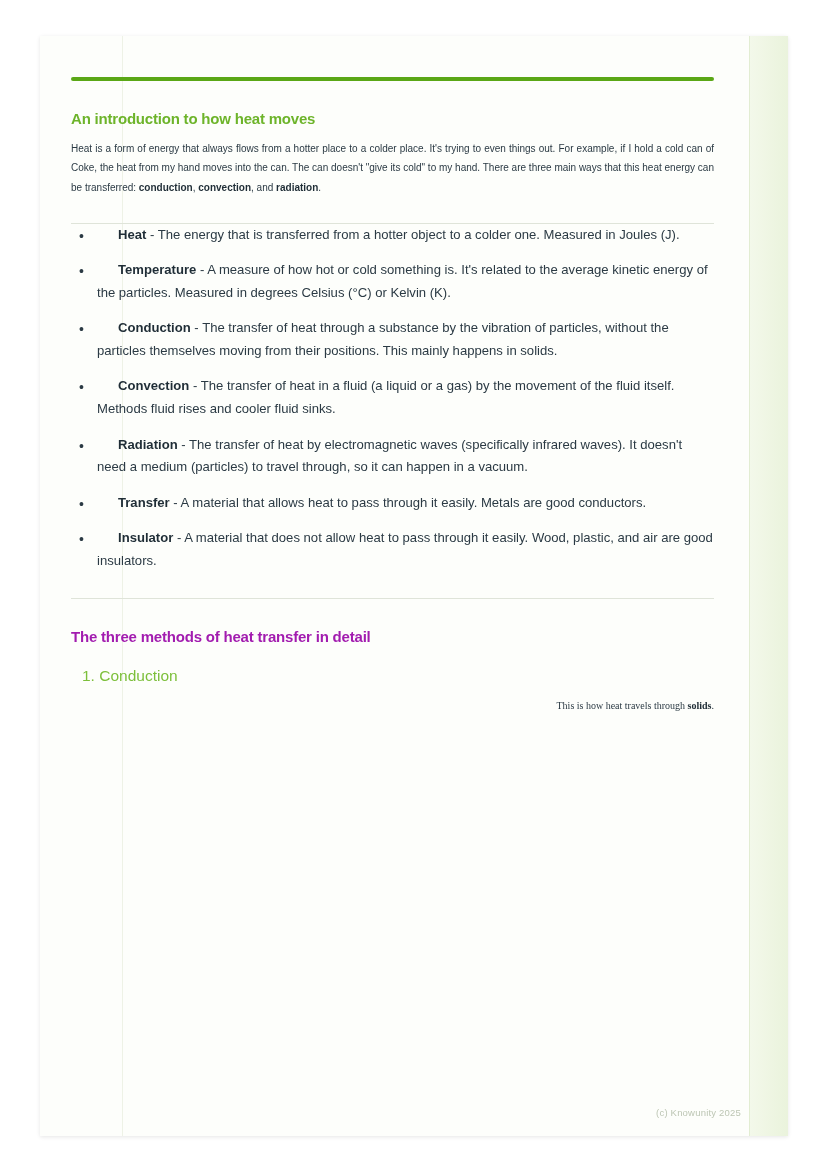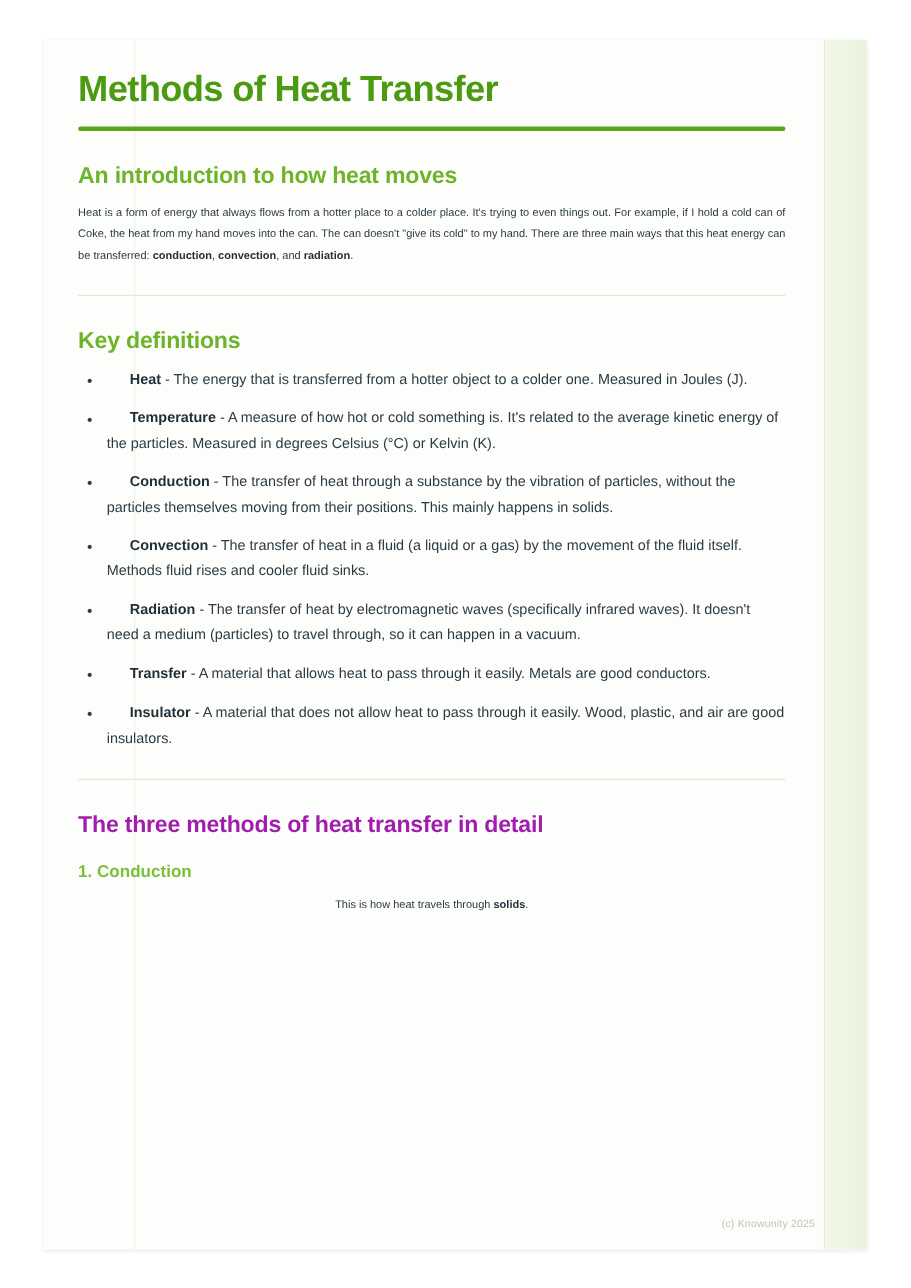--- a/index.html
+++ b/index.html
@@ -55,45 +55,46 @@
     font-weight: bold;
   }
   .title-rule {
     margin-top: 15px;
     height: 4px;
     background: #5aa716;
     border-radius: 2px;
     width: 100%;
   }
   h2.section-title {
-    font-size: 21px;
+    font-size: 15px;
     color: #6db42a;
     margin: 29px 0 12px 0;
     font-weight: bold;
     letter-spacing: -0.2px;
   }
   h2.section-title.darkish {
     color: #a21caf;
   }
   h3.sub-title {
     font-size: 15.5px;
     color: #7cbf3a;
-    margin: 22px 0 13px 0;
-    font-weight: bold;
+    margin: 22px 0 13px 11px;
+    font-weight: normal;
   }
   p.body-text {
     font-size: 10px;
     line-height: 1.93;
     color: #2b3a44;
     margin: 0 0 0 0;
     text-align: justify;
   }
   p.body-text.plain {
-    text-align: center;
+    text-align: right;
     line-height: 1.6;
+    font-family: Liberation Serif, serif;
   }
   .divider {
     height: 1px;
     background: #dfe4d9;
     margin: 26px 0 0 0;
   }
   ul.def-list {
     list-style: none;
     margin: 0;
     padding: 0;
@@ -134,29 +135,27 @@
 </style>
 </head>
 <body>
 
 <div class="page">
   <div class="right-band"></div>
   <div class="margin-rule"></div>
 
   <div class="content">
 
-    <h1 class="doc-title">Methods of Heat Transfer</h1>
     <div class="title-rule"></div>
 
     <h2 class="section-title">An introduction to how heat moves</h2>
     <p class="body-text">Heat is a form of energy that always flows from a hotter place to a colder place. It's trying to even things out. For example, if I hold a cold can of Coke, the heat from my hand moves into the can. The can doesn't "give its cold" to my hand. There are three main ways that this heat energy can be transferred: <b class="inline-bold">conduction</b>, <b class="inline-bold">convection</b>, and <b class="inline-bold">radiation</b>.</p>
 
     <div class="divider"></div>
 
-    <h2 class="section-title">Key definitions</h2>
 
     <ul class="def-list">
         <li><span class="bullet">•</span><span class="term">Heat</span><span> - The energy that is transferred from a hotter object to a colder one. Measured in Joules (J).</span></li>
         <li><span class="bullet">•</span><span class="term">Temperature</span><span> - A measure of how hot or cold something is. It's related to the average kinetic energy of the particles. Measured in degrees Celsius (°C) or Kelvin (K).</span></li>
         <li><span class="bullet">•</span><span class="term">Conduction</span><span> - The transfer of heat through a substance by the vibration of particles, without the particles themselves moving from their positions. This mainly happens in solids.</span></li>
         <li><span class="bullet">•</span><span class="term">Convection</span><span> - The transfer of heat in a fluid (a liquid or a gas) by the movement of the fluid itself. Methods fluid rises and cooler fluid sinks.</span></li>
         <li><span class="bullet">•</span><span class="term">Radiation</span><span> - The transfer of heat by electromagnetic waves (specifically infrared waves). It doesn't need a medium (particles) to travel through, so it can happen in a vacuum.</span></li>
         <li><span class="bullet">•</span><span class="term">Transfer</span><span> - A material that allows heat to pass through it easily. Metals are good conductors.</span></li>
         <li><span class="bullet">•</span><span class="term">Insulator</span><span> - A material that does not allow heat to pass through it easily. Wood, plastic, and air are good insulators.</span></li>
       </ul>

